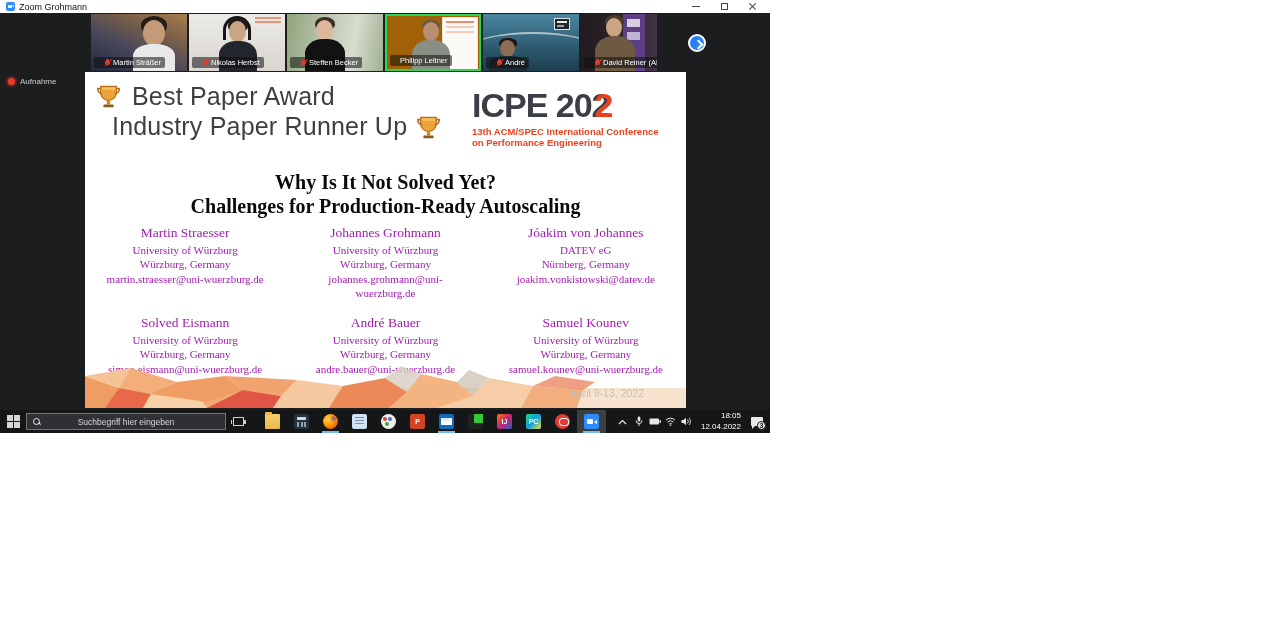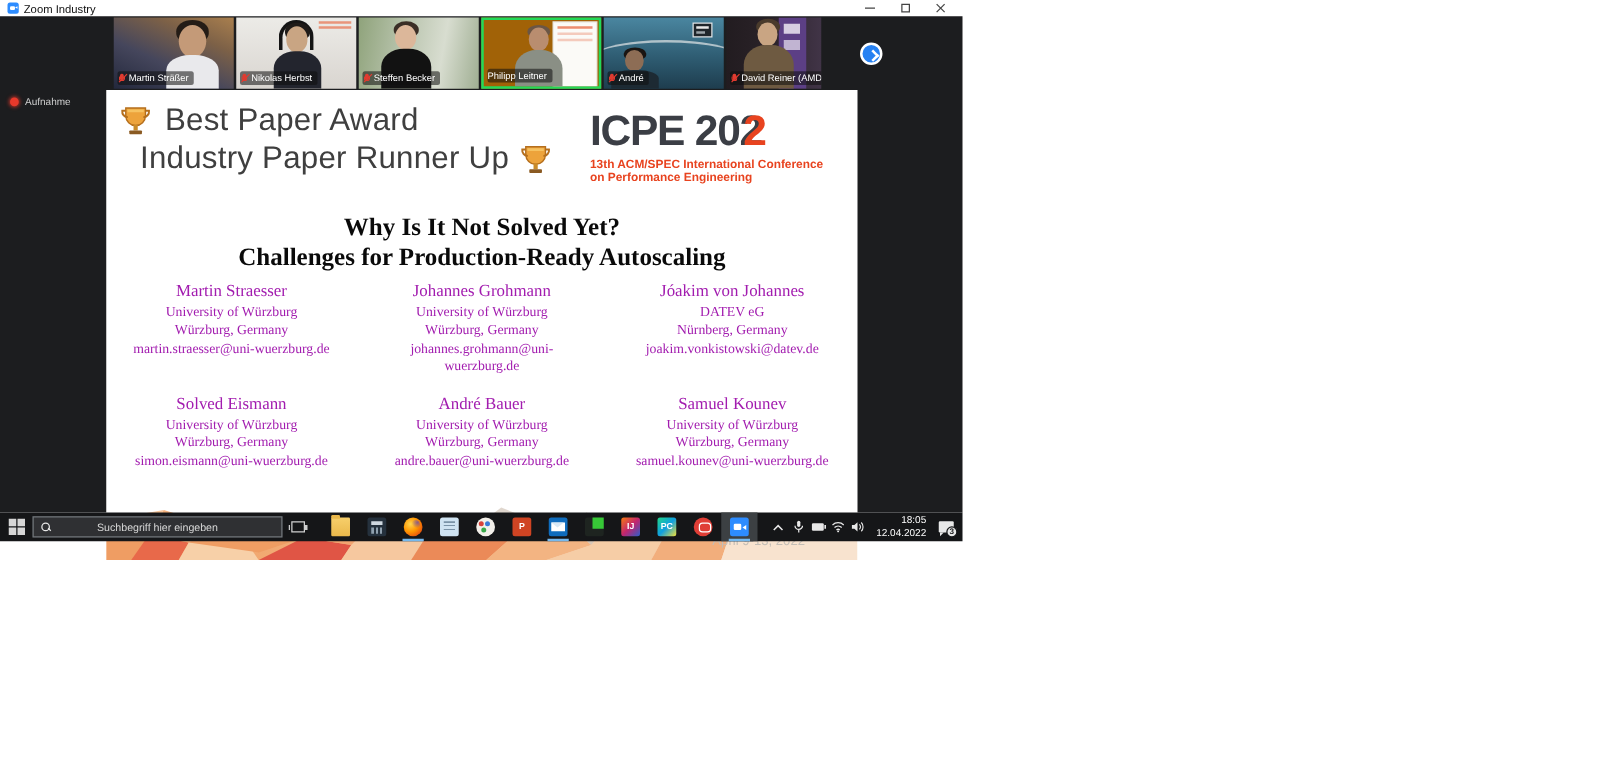--- a/index.html
+++ b/index.html
@@ -23,21 +23,21 @@
   .glyph-close::after { transform:rotate(-45deg); }
 
   
   .window-body { position:absolute; left:0; top:13px; width:770px; height:397px; background:#1c1d1f; }
 
   
   .video-strip { position:absolute; left:91px; top:1px; height:58px; display:flex; }
   .tile { position:relative; width:96px; height:57px; margin-right:2px; overflow:hidden; background:#333; }
   .tile.active { border:2px solid #23d959; }
   .tile.narrow { width:76px; }
-  .name-bar { position:absolute; left:3px; bottom:3px; display:flex; align-items:center; gap:2px; background:rgba(15,15,15,0.55); border-radius:2px; padding:1px 4px 1px 0; z-index:5; }
+  .name-bar { position:absolute; left:3px; bottom:3px; display:flex; align-items:center; gap:2px; background:rgba(15,15,15,0.55); border-radius:2px; padding:1px 4px 1px 10px; z-index:5; }
   .name-bar span.nm { font-size:7.5px; color:#ffffff; white-space:nowrap; }
   .mic-off { width:7px; height:8px; position:relative; flex:0 0 auto; }
   .mic-off i { position:absolute; left:2.2px; top:0.5px; width:2.6px; height:4.5px; background:#e03b30; border-radius:1.3px; }
   .mic-off em { position:absolute; left:1px; top:2.5px; width:5px; height:3.5px; border:1px solid #e03b30; border-top:none; border-radius:0 0 4px 4px; }
   .mic-off b { position:absolute; left:-0.5px; top:3.2px; width:9px; height:1.2px; background:#e03b30; transform:rotate(-45deg); }
 
   
   .head { position:absolute; border-radius:50%; }
   .hair { position:absolute; border-radius:50% 50% 40% 40%; }
   .torso { position:absolute; border-radius:45% 45% 0 0; }
@@ -87,21 +87,21 @@
 
   .next-btn { position:absolute; left:688px; top:21px; width:18px; height:18px; border-radius:50%; background:#2681f2; border:2px solid #ffffff; }
   .next-btn::before { content:""; position:absolute; left:5px; top:4.5px; width:5px; height:5px; border-top:2px solid #fff; border-right:2px solid #fff; transform:rotate(45deg); }
 
   
   .recording { position:absolute; left:8px; top:64px; display:flex; align-items:center; gap:5px; }
   .rec-dot { width:7px; height:7px; border-radius:50%; background:#e8392b; box-shadow:0 0 3px 1px rgba(232,57,43,.7); }
   .recording span { font-size:8px; color:#cfcfcf; }
 
   
-  .slide { position:absolute; left:85px; top:59px; width:601px; height:376px; background:#ffffff; overflow:hidden; }
+  .slide { position:absolute; left:85px; top:59px; width:601px; height:336px; background:#ffffff; overflow:hidden; }
 
   .award { position:absolute; left:10px; top:10px; color:#3f3f3f; }
   .award-row { display:flex; align-items:center; }
   .award-row .txt { font-size:25px; letter-spacing:.2px; }
   .trophy { width:27px; height:27px; flex:0 0 auto; }
   .award-row1 .trophy { margin-right:10px; }
   .award-row2 { margin-left:17px; margin-top:1px; }
   .award-row2 .trophy { margin-left:8px; align-self:flex-end; }
 
   .logo-block { position:absolute; right:14px; top:16px; width:200px; }
@@ -176,21 +176,21 @@
   .notif .bubble::after { content:""; position:absolute; left:1px; bottom:-3px; border-left:3px solid #e8e8e8; border-bottom:3px solid transparent; }
   .notif .badge { position:absolute; right:1px; bottom:3px; width:9px; height:9px; border-radius:50%; background:#e8e8e8; border:1px solid #151618; color:#151618; font-size:6.5px; font-weight:bold; display:flex; align-items:center; justify-content:center; }
 </style>
 </head>
 <body>
 
 <div class="zoom-window">
 
   <div class="titlebar">
     <div class="app-icon"></div>
-    <span class="titlebar-text">Zoom Industry</span>
+    <span class="titlebar-text">Zoom Grohmann</span>
     <div class="win-controls">
       <div class="win-btn">
           <div class="glyph-min"></div>
         </div>
       <div class="win-btn">
           <div class="glyph-max"></div>
         </div>
       <div class="win-btn">
           <div class="glyph-close"></div>
         </div>

